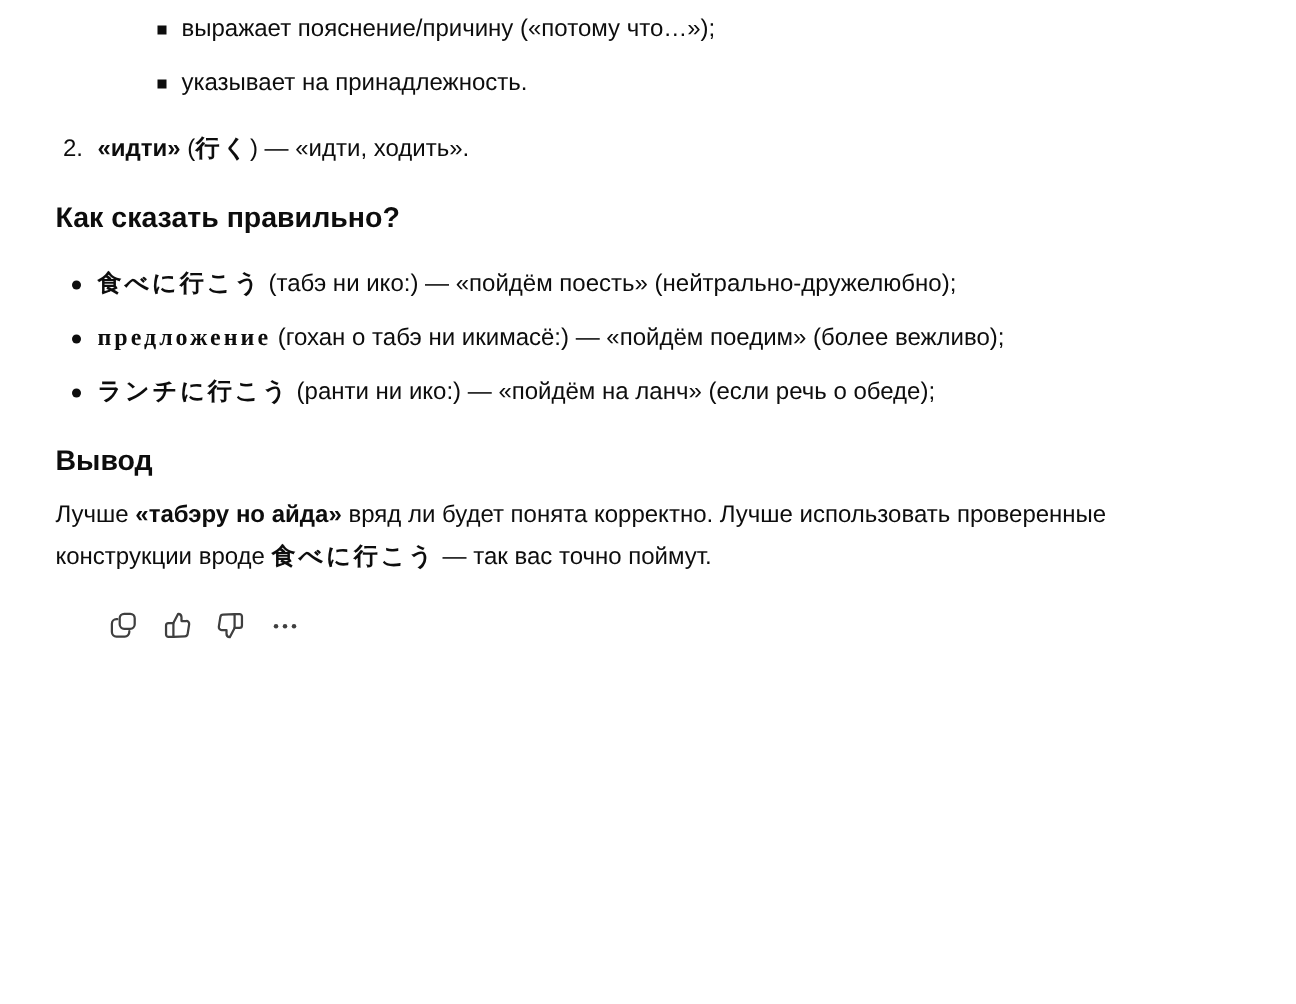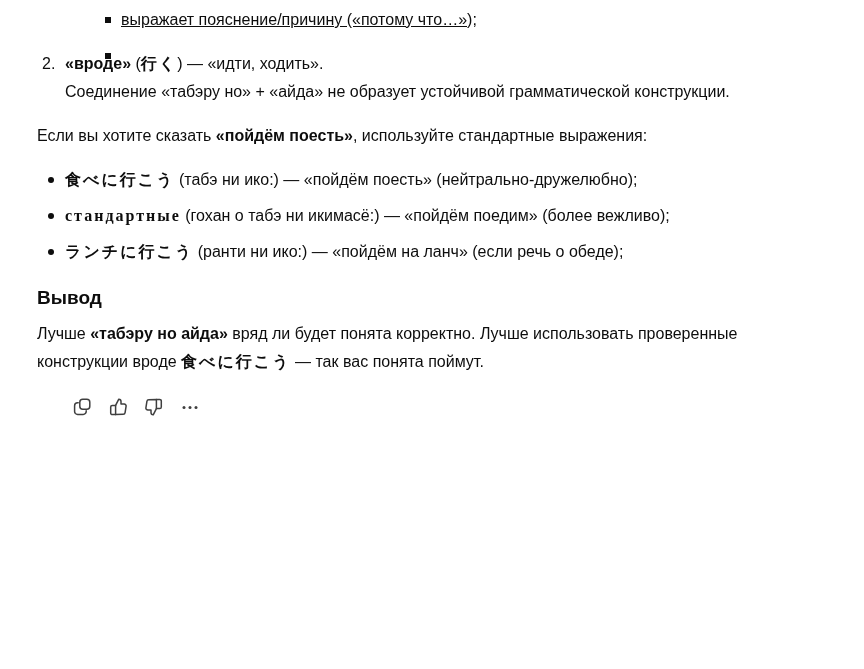--- a/index.html
+++ b/index.html
@@ -31,21 +31,20 @@
   
   ul.sub-list {
     list-style: none;
     margin: 0 0 16px 0;
     padding: 0 0 0 68px;
   }
   ul.sub-list > li {
     position: relative;
     padding-left: 16px;
     margin-bottom: 8px;
-    text-decoration: underline;
   }
   ul.sub-list > li::before {
     content: "";
     position: absolute;
     left: 0;
     top: 11px;
     width: 6px;
     height: 6px;
     background: #0d0d0d;
   }
@@ -113,49 +112,49 @@
 </head>
 <body>
 
 <div class="content">
 
   <ul class="sub-list">
     <li>
       <span><span>выражает пояснение/причину («потому что…»);</span></span>
     </li>
     <li>
+      <div><span>указывает на принадлежность.</span></div>
     </li>
   </ul>
 
   <div class="num-item">
     <div class="num-marker">2.</div>
     <div class="num-body">
-      <div><span class="b">«вроде»</span><span> (</span><span class="jp">行く</span><span>) — «идти, ходить».</span></div>
-      <div><span>Соединение «табэру но» + «айда» не образует устойчивой грамматической конструкции.</span></div>
+      <div><span class="b">«идти»</span><span> (</span><span class="jp">行く</span><span>) — «идти, ходить».</span></div>
     </div>
   </div>
 
+  <h3>Как сказать правильно?</h3>
 
-  <p><span>Если вы хотите сказать </span><span class="b">«пойдём поесть»</span><span>, используйте стандартные выражения:</span></p>
 
   <ul class="main-list">
     <li>
       <span><span class="jp">食べに行こう</span><span> (табэ ни ико:) — «пойдём поесть» (нейтрально-дружелюбно);</span></span>
     </li>
     <li>
-      <span><span class="jp">стандартные</span><span> (гохан о табэ ни икимасё:) — «пойдём поедим» (более вежливо);</span></span>
+      <span><span class="jp">предложение</span><span> (гохан о табэ ни икимасё:) — «пойдём поедим» (более вежливо);</span></span>
     </li>
     <li>
       <span><span class="jp">ランチに行こう</span><span> (ранти ни ико:) — «пойдём на ланч» (если речь о обеде);</span></span>
     </li>
   </ul>
 
   <h3>Вывод</h3>
 
-  <p><span>Лучше </span><span class="b">«табэру но айда»</span><span> вряд ли будет понята корректно. Лучше использовать проверенные конструкции вроде </span><span class="jp">食べに行こう</span><span> — так вас понята поймут.</span></p>
+  <p><span>Лучше </span><span class="b">«табэру но айда»</span><span> вряд ли будет понята корректно. Лучше использовать проверенные конструкции вроде </span><span class="jp">食べに行こう</span><span> — так вас точно поймут.</span></p>
 
   <div class="action-bar">
     <button class="action-btn">
       <span>
         <svg width="22" height="22" viewBox="0 0 22 22" fill="none" stroke="currentColor" stroke-width="1.5" stroke-linecap="round" stroke-linejoin="round">
           <rect x="8.8" y="3.2" width="10" height="10" rx="3"></rect>
           <path d="M15.2 14.8v0.6a3 3 0 0 1-3 3H6.6a3 3 0 0 1-3-3V9.8a3 3 0 0 1 3-3h0.6"></path>
         </svg>
       </span>
     </button>

